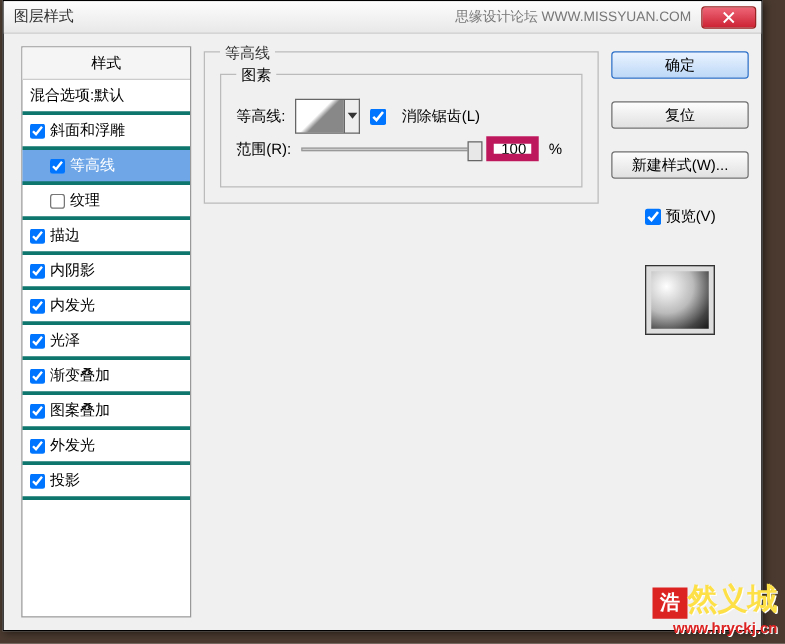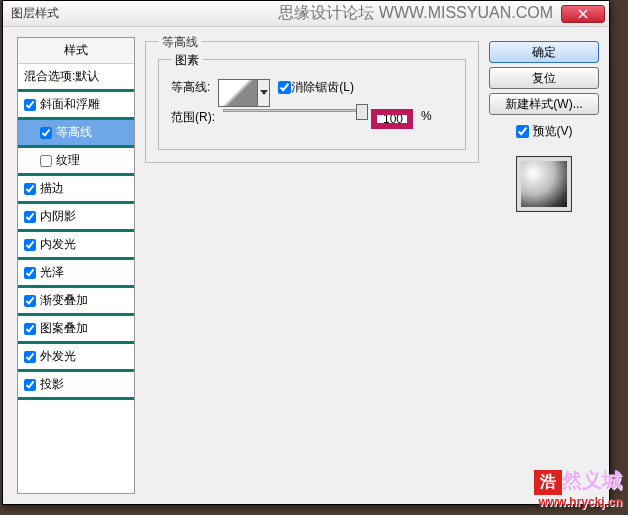--- a/index.html
+++ b/index.html
@@ -1,47 +1,47 @@
 <!DOCTYPE html>
 <html><head>
 <meta charset="utf-8">
 <style>
 *{box-sizing:border-box;margin:0;padding:0;font-family:"Microsoft YaHei",SimSun,sans-serif;font-size:12px}
 body{background:#4a3a2f;width:628px;height:515px;position:relative;overflow:hidden}
 .window{position:absolute;left:2px;top:0;width:608px;height:505px;background:#f0f0f0;border:1px solid #000;box-shadow:2px 2px 6px rgba(0,0,0,.5)}
 .titlebar{height:26px;background:linear-gradient(#fdfdfd,#e8e8e8);border-bottom:1px solid #ccc;display:flex;align-items:center;padding:0 4px}
 .titlebar .title{flex:1;color:#333;padding-left:4px}
-.titlebar .subtitle{color:#777;font-size:16px;margin-right:8px}
+.titlebar .subtitle{color:#777;font-size:11px;margin-right:8px}
 .close-btn{width:44px;height:18px;background:linear-gradient(#e67,#c23);border:1px solid #922;border-radius:3px;color:#fff;display:flex;align-items:center;justify-content:center;cursor:pointer}
 .body{display:flex;padding:10px 10px 10px 14px;height:calc(100% - 26px)}
-.left-panel{width:118px;border:1px solid #999;background:#fff;display:flex;flex-direction:column}
+.left-panel{width:136px;border:1px solid #999;background:#fff;display:flex;flex-direction:column}
 .left-panel .hdr{background:#f5f5f5;border-bottom:1px solid #ccc;padding:4px 6px;text-align:center}
 .left-panel .row{padding:4px 6px;border-bottom:3px solid #0f766e;display:flex;align-items:center;gap:4px;cursor:pointer}
 .left-panel .row.selected{background:#6ea6e8;color:#fff}
 .left-panel .row.indent{padding-left:22px}
 .left-panel input[type=checkbox]{width:12px;height:12px}
 .center{flex:1;padding:0 10px;position:relative}
 .fieldset{border:1px solid #bbb;padding:8px 12px 12px;margin-top:4px}
 .fieldset .legend{position:relative;top:-16px;background:#f0f0f0;display:inline-block;padding:0 4px;color:#333}
 .fieldset .inner{border:1px solid #bbb;padding:10px 12px;margin-top:-8px}
 .fieldset .inner .legend2{position:relative;top:-18px;background:#f0f0f0;display:inline-block;padding:0 4px}
-.form-row{display:flex;align-items:flex-start;gap:8px;margin-bottom:10px;margin-top:-8px}
+.form-row{display:flex;align-items:center;gap:8px;margin-bottom:10px;margin-top:-8px}
 .contour-swatch{width:40px;height:28px;border:1px solid #666;background:linear-gradient(135deg,#fff 0%,#fff 45%,#888 55%,#888 100%);cursor:pointer}
 .drop-arrow{width:12px;height:28px;border:1px solid #666;border-left:none;background:#eee;display:flex;align-items:center;justify-content:center;cursor:pointer}
 .slider-track{flex:1;height:3px;background:#ccc;border:1px solid #999;position:relative;max-width:140px}
 .slider-thumb{position:absolute;right:-6px;top:-6px;width:12px;height:16px;background:#e8e8e8;border:1px solid #666;cursor:pointer}
 .num-input{width:42px;height:20px;border:6px solid #be185d;background:#fff;text-align:right;padding:0 4px}
-.right-panel{width:110px;display:flex;flex-direction:column;gap:4px;padding-top:4px}
+.right-panel{width:110px;display:flex;flex-direction:column;gap:18px;padding-top:4px}
 .btn{height:22px;border:1px solid #707070;background:linear-gradient(#fdfdfd,#e0e0e0);border-radius:3px;cursor:pointer;display:flex;align-items:center;justify-content:center}
 .btn.primary{border:1px solid #2a6fc9;background:linear-gradient(#eaf3ff,#bcd8f7)}
 .preview-row{display:flex;gap:4px;justify-content:center;margin-top:4px}
 .preview-box{width:56px;height:56px;margin:12px auto 0;border:1px solid #333;background:radial-gradient(circle at 30% 30%,#fff,#bbb 40%,#444 70%,#000);box-shadow:inset 0 0 0 4px #ddd}
 .watermark{position:absolute;right:6px;bottom:6px;text-align:right}
 .watermark .logo{background:#d22;color:#fff;font-weight:bold;padding:2px 6px;font-size:16px;display:inline-block}
-.watermark .txt{color:#f0abfc;font-size:20px;font-weight:bold;display:inline-block;text-shadow:1px 1px 0 #fff}
+.watermark .txt{color:#fde047;font-size:24px;font-weight:bold;display:inline-block;text-shadow:1px 1px 0 #fff}
 .watermark .url{color:#d22;font-size:12px;font-weight:bold;text-shadow:1px 1px 0 #fff}
 </style>
 </head>
 <body>
 
 <div class="window">
   <div class="titlebar">
     <span class="title">图层样式</span>
     <span class="subtitle">思缘设计论坛   WWW.MISSYUAN.COM</span>
     <div class="close-btn">
@@ -112,21 +112,21 @@
           <div class="form-row">
             <span>等高线:</span>
             <div style="display:flex">
               <div class="contour-swatch"></div>
               <div class="drop-arrow">
                 <svg width="8" height="6">
                     <path d="M0 0L4 5L8 0" fill="#333"></path>
                   </svg>
               </div>
             </div>
-            <label style="display:flex;align-items:center;gap:0">
+            <label style="display:flex;align-items:center;gap:12px">
               <input type="checkbox" id="aa-cb" checked="" style="">
               <span>消除锯齿(L)</span>
             </label>
           </div>
           <div class="form-row">
             <span>范围(R):</span>
             <div class="slider-track">
               <div class="slider-thumb"></div>
             </div>
             <input class="num-input" value="100" style="">

